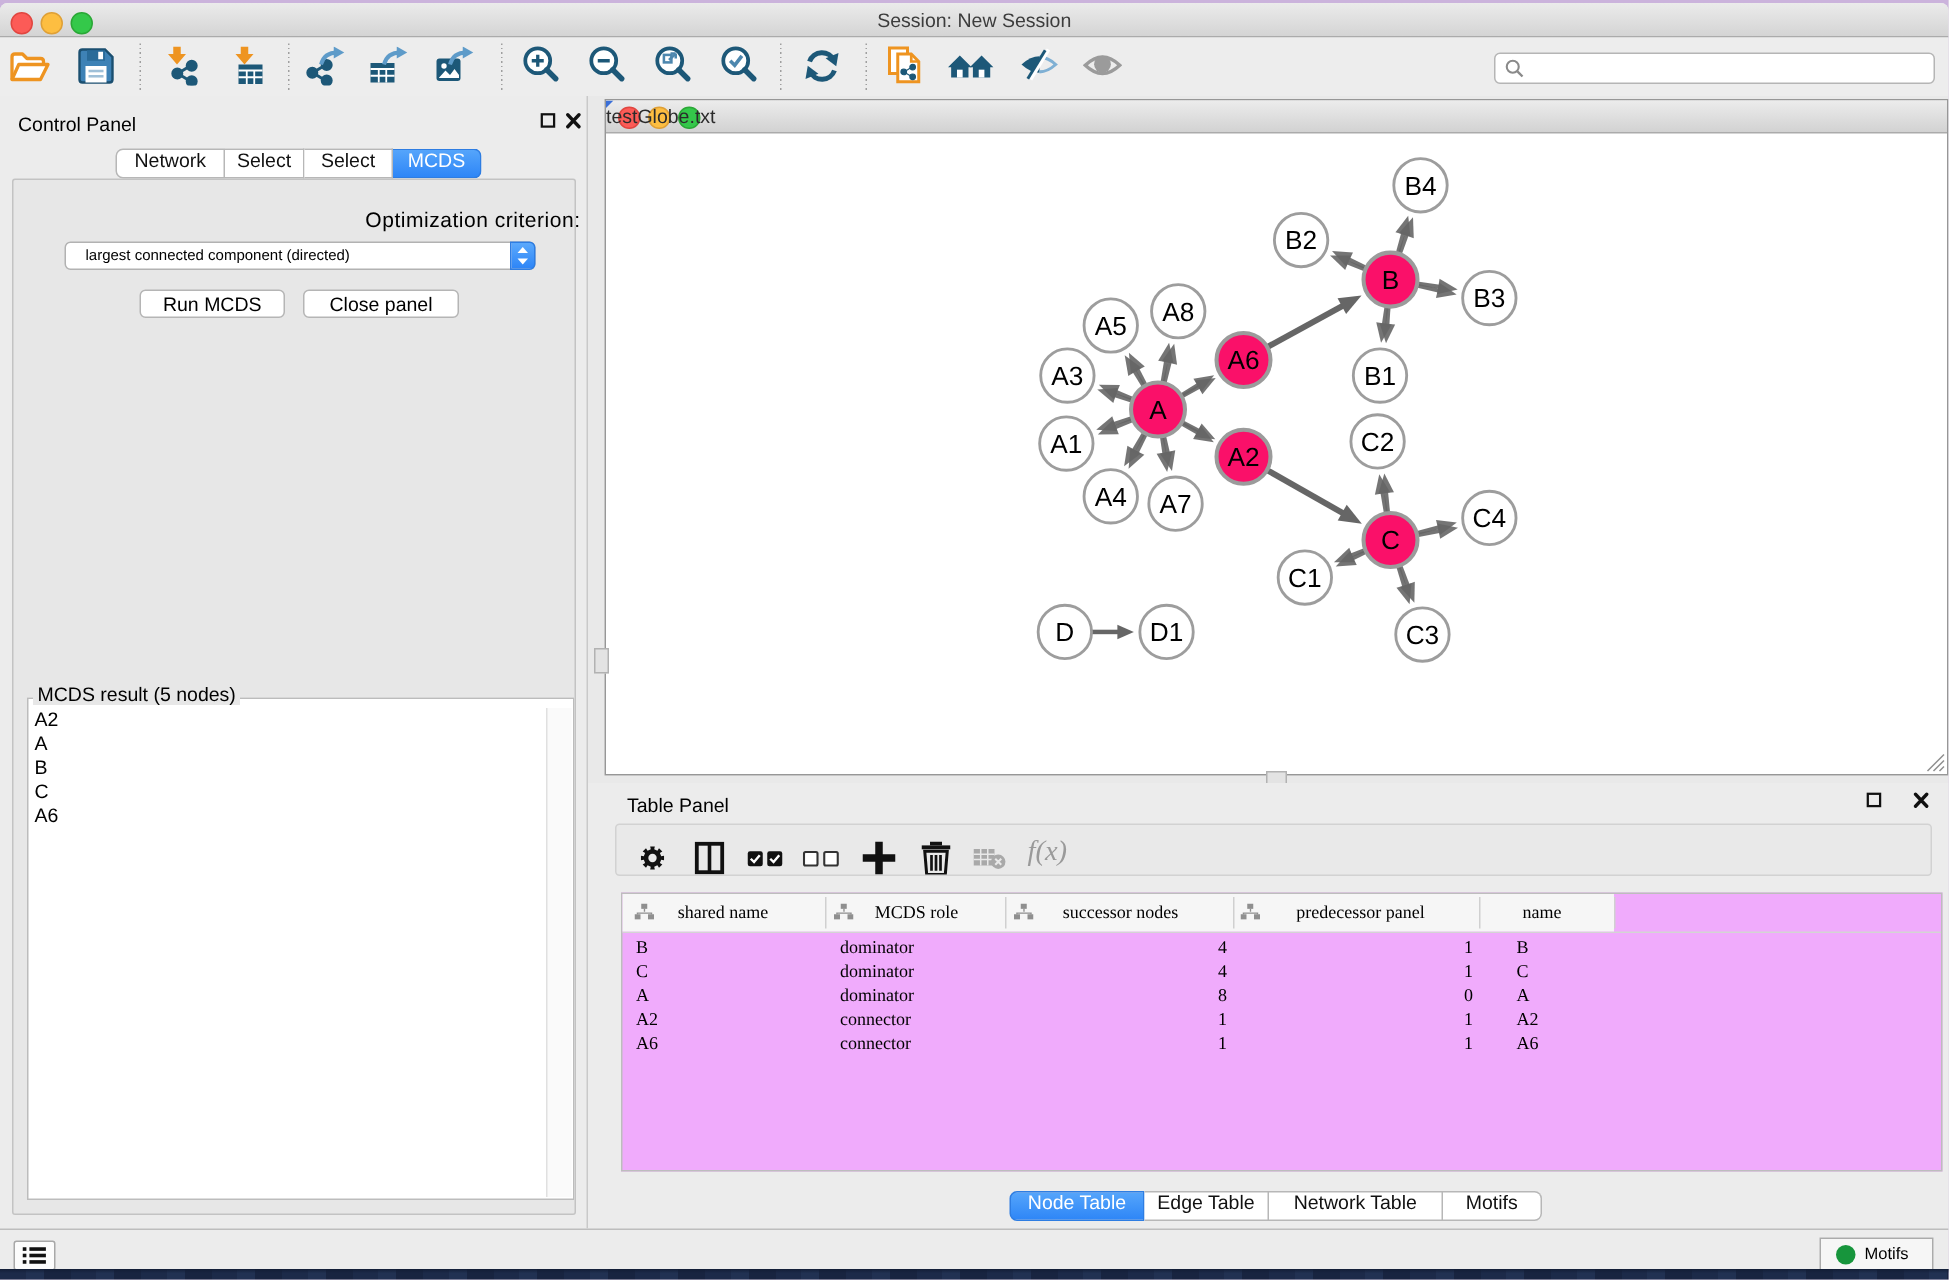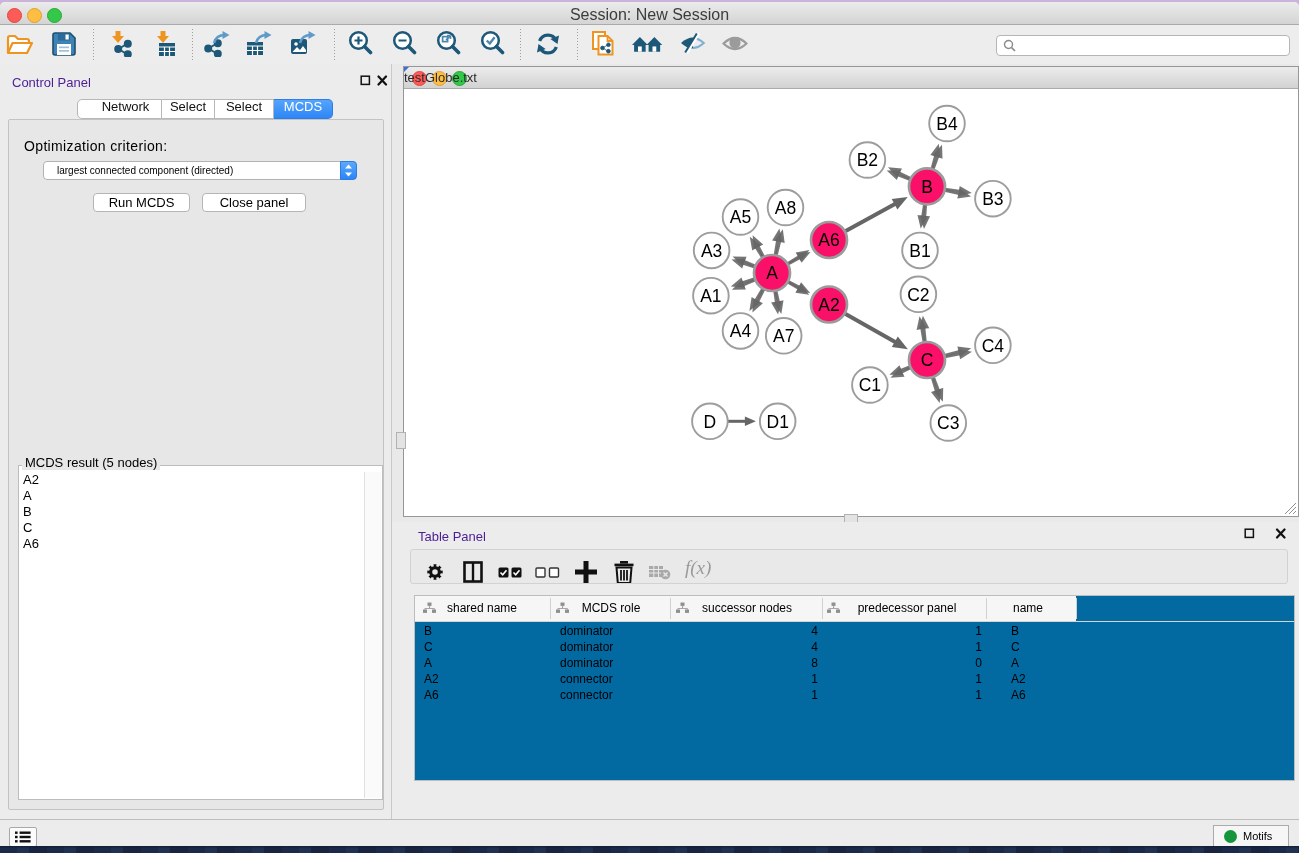--- a/index.html
+++ b/index.html
@@ -8,31 +8,31 @@
   .abs{position:absolute;}
   #win{position:absolute;left:0;top:2px;width:1299px;height:848px;background:#ececec;
     border-radius:5px 5px 4px 4px;overflow:hidden;}
   #deskstrip{position:absolute;left:0;top:846px;width:1299px;height:7px;
     background:linear-gradient(#121d35,#1b2947 30%,#1b2947);background-image:linear-gradient(rgba(18,29,53,.9),rgba(27,41,71,0) 40%),repeating-linear-gradient(90deg,#1c2a49 0 17px,#213152 17px 29px,#182440 29px 47px);}
   
   #titlebar{position:absolute;left:0;top:0;width:1299px;height:22px;
     background:linear-gradient(#ebebeb,#d4d4d4);border-bottom:1px solid #ababab;}
   .tl{position:absolute;top:6px;width:13px;height:13px;border-radius:50%;}
   #title{position:absolute;top:4px;left:0;width:1299px;text-align:center;
-    font-size:16px;color:#3c3c3c;}
+    font-size:13px;color:#3c3c3c;}
   
   #toolbar{position:absolute;left:0;top:23px;width:1299px;height:39px;background:#ededed;}
   .tsep{position:absolute;top:4px;height:32px;width:1px;background:repeating-linear-gradient(#9f9f9f 0 1px,rgba(0,0,0,0) 1px 3px);}
   .ticon{position:absolute;top:7px;}
   #search{position:absolute;left:996px;top:10px;width:292px;height:19px;background:#fff;
     border:1px solid #b5b5b5;border-radius:4px;}
   
   #cpanel{position:absolute;left:0;top:62px;width:391px;height:755px;background:#ececec;
     border-right:1px solid #c9c9c9;}
-  .paneltitle{font-size:13px;color:#4c1d95;}
+  .paneltitle{font-size:13px;color:#000000;}
   .segbar{position:absolute;display:flex;height:20px;}
   .seg{height:18px;line-height:14px;background:#fff;border:1px solid #b7b7b7;
     border-left:none;font-size:13px;color:#111;text-align:center;}
   .seg.first{border-left:1px solid #b7b7b7;border-radius:5px 0 0 5px;}
   .seg.last{border-radius:0 5px 5px 0;}
   .seg.sel{background:linear-gradient(#55a5fb,#2e86f7);color:#fff;border-color:#2e7de2;}
   #cpbox{position:absolute;left:8px;top:55px;width:374px;height:689px;
     background:#e7e7e7;border:1px solid #c3c3c3;border-radius:2px;}
   #dropdown{position:absolute;left:34px;top:41px;width:312px;height:17px;background:#fff;
     border:1px solid #b2b2b2;border-radius:4px;font-size:10px;line-height:17px;color:#000;}
@@ -54,22 +54,22 @@
   #gwin{position:absolute;left:11px;top:2px;width:894px;height:449px;background:#fff;
     border:1px solid #979797;}
   #gtitle{position:absolute;left:0;top:0;width:100%;height:21px;
     background:linear-gradient(#ececec,#d2d2d2);border-bottom:1px solid #ababab;}
   .gl{position:absolute;top:4px;width:13px;height:13px;border-radius:50%;}
   #gname{position:absolute;top:3px;left:0;width:100%;text-align:left;font-size:13px;color:#2b2b2b;}
   
   #tpanel{position:absolute;left:0px;top:458px;width:907px;height:297px;background:#ececec;}
   #ttool{position:absolute;left:18px;top:27px;width:876px;height:33px;background:#e9e9e9;
     border:1px solid #d2d2d2;border-radius:3px;}
-  #ttable{position:absolute;left:22px;top:73px;width:879px;height:184px;background:#0369a1;
-    border:1px solid #bdbdbd;}
+  #ttable{position:absolute;left:22px;top:73px;width:879px;height:184px;background:#f0abfc;
+    border:1px solid #bdbdbd;font-family:Liberation Serif, serif;}
   #thead{position:absolute;left:0;top:0;width:100%;height:25px;
     border-bottom:1px solid #d4d4d4;font-size:12px;color:#000;}
   #theadbg{position:absolute;left:0;top:0;width:661px;height:25px;background:#f6f6f6;}
   .hsep{position:absolute;top:2px;height:21px;border-left:1px solid #d0d0d0;}
   .hicon{position:absolute;top:6px;}
   .hlabel{position:absolute;top:5px;font-size:12px;}
   .cell{position:absolute;font-size:12px;color:#000;height:16px;line-height:16px;}
   
   #statusbar{position:absolute;left:0;top:817px;width:1299px;height:29px;background:#ececec;
     border-top:1px solid #bdbdbd;}
@@ -264,27 +264,27 @@
         </svg>
       </div>
   </div>
   <div id="cpanel">
     <div class="paneltitle abs" style="left:12px;top:11px;">Control Panel</div>
     <svg class="abs" style="left:360px;top:11px;" width="28" height="11" viewBox="0 0 28 11">
       <rect x="1.2" y="1.2" width="8.2" height="8.2" fill="none" stroke="#111" stroke-width="1.5"></rect>
       <path d="M18.5 1.5 L26 9.5 M26 1.5 L18.5 9.5" stroke="#111" stroke-width="2.2" stroke-linecap="round"></path>
     </svg>
     <div class="segbar" style="left:77px;top:35px;">
-      <div class="seg first" style="width:71px;padding-left:12px;">Network</div>
+      <div class="seg first" style="width:71px;">Network</div>
         <div class="seg" style="width:52px;">Select</div>
       <div class="seg" style="width:58px;">Select</div>
         <div class="seg last sel" style="width:58px;">MCDS</div>
     </div>
     <div id="cpbox">
-      <div class="abs" style="left:15px;top:18px;width:100%;text-align:left;font-size:14px;letter-spacing:0.35px;">Optimization criterion:</div>
+      <div class="abs" style="left:4px;top:18px;width:100%;text-align:right;font-size:14px;letter-spacing:0.35px;">Optimization criterion:</div>
       <div id="dropdown"><span style="padding-left:13px;">largest connected component (directed)</span>
         <div id="ddbtn"><svg width="15" height="17" viewBox="0 0 15 17">
               <path d="M4 6.6 L7.5 2.6 L11 6.6 Z" fill="#fff"></path>
               <path d="M4 10.4 L7.5 14.4 L11 10.4 Z" fill="#fff"></path>
             </svg></div>
       </div>
       <div class="btn" style="left:84px;top:73px;width:95px;">Run MCDS</div>
       <div class="btn" style="left:193px;top:73px;width:102px;">Close panel</div>
       <div id="groupbox">
         <div id="grouplabel">MCDS result (5 nodes)</div>
@@ -549,20 +549,26 @@
             <div class="cell" style="left:333px;top:75px;width:70px;text-align:right;">1</div>
             <div class="cell" style="left:497px;top:75px;width:70px;text-align:right;">1</div>
             <div class="cell" style="left:596px;top:75px;">A2</div>
           <div class="cell" style="left:9px;top:91px;">A6</div>
             <div class="cell" style="left:145px;top:91px;">connector</div>
             <div class="cell" style="left:333px;top:91px;width:70px;text-align:right;">1</div>
             <div class="cell" style="left:497px;top:91px;width:70px;text-align:right;">1</div>
             <div class="cell" style="left:596px;top:91px;">A6</div>
         </div>
       </div>
+      <div class="segbar" style="left:281px;top:272px;">
+        <div class="seg first sel" style="width:88px;">Node Table</div>
+          <div class="seg" style="width:82px;">Edge Table</div>
+        <div class="seg" style="width:115px;">Network Table</div>
+          <div class="seg last" style="width:65px;">Motifs</div>
+      </div>
     </div>
   </div>
   <div id="statusbar">
     <div id="listbtn">
         <svg style="position:absolute;left:5px;top:3px;" width="16" height="12" viewBox="0 0 16 12">
           <g fill="#111">
             <rect x="0" y="0.5" width="2.6" height="2.4"></rect>
             <rect x="0" y="4.8" width="2.6" height="2.4"></rect>
             <rect x="0" y="9.1" width="2.6" height="2.4"></rect>
             <rect x="4.6" y="0.5" width="11" height="2.4"></rect>

